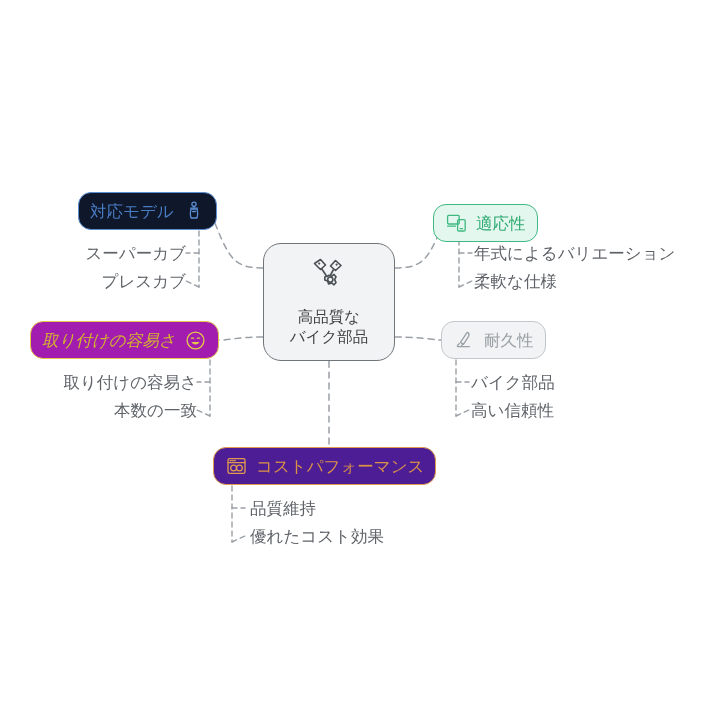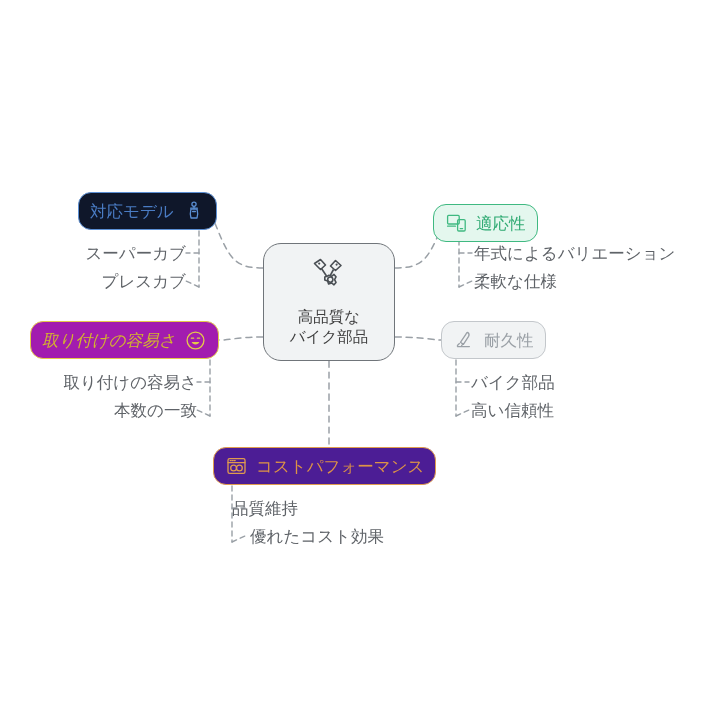--- a/index.html
+++ b/index.html
@@ -230,16 +230,16 @@
         <path d="M2 6.6 L19 6.6"></path>
         <path d="M4.2 4.6 L5.2 4.6"></path>
         <path d="M6.2 4.6 L7.2 4.6"></path>
         <path d="M8.2 4.6 L9.2 4.6"></path>
         <circle cx="7.6" cy="12" r="2.9"></circle>
         <circle cx="13.4" cy="12" r="2.9"></circle>
       </svg>
     </span>
     <span class="chip-label">コストパフォーマンス</span>
   </div>
-  <div class="leaf" style="left:232px; top:498px;">品質維持</div>
+  <div class="leaf" style="left:250px; top:498px;">品質維持</div>
   <div class="leaf" style="left:250px; top:526px;">優れたコスト効果</div>
 
 </div>
 
 </body></html>

